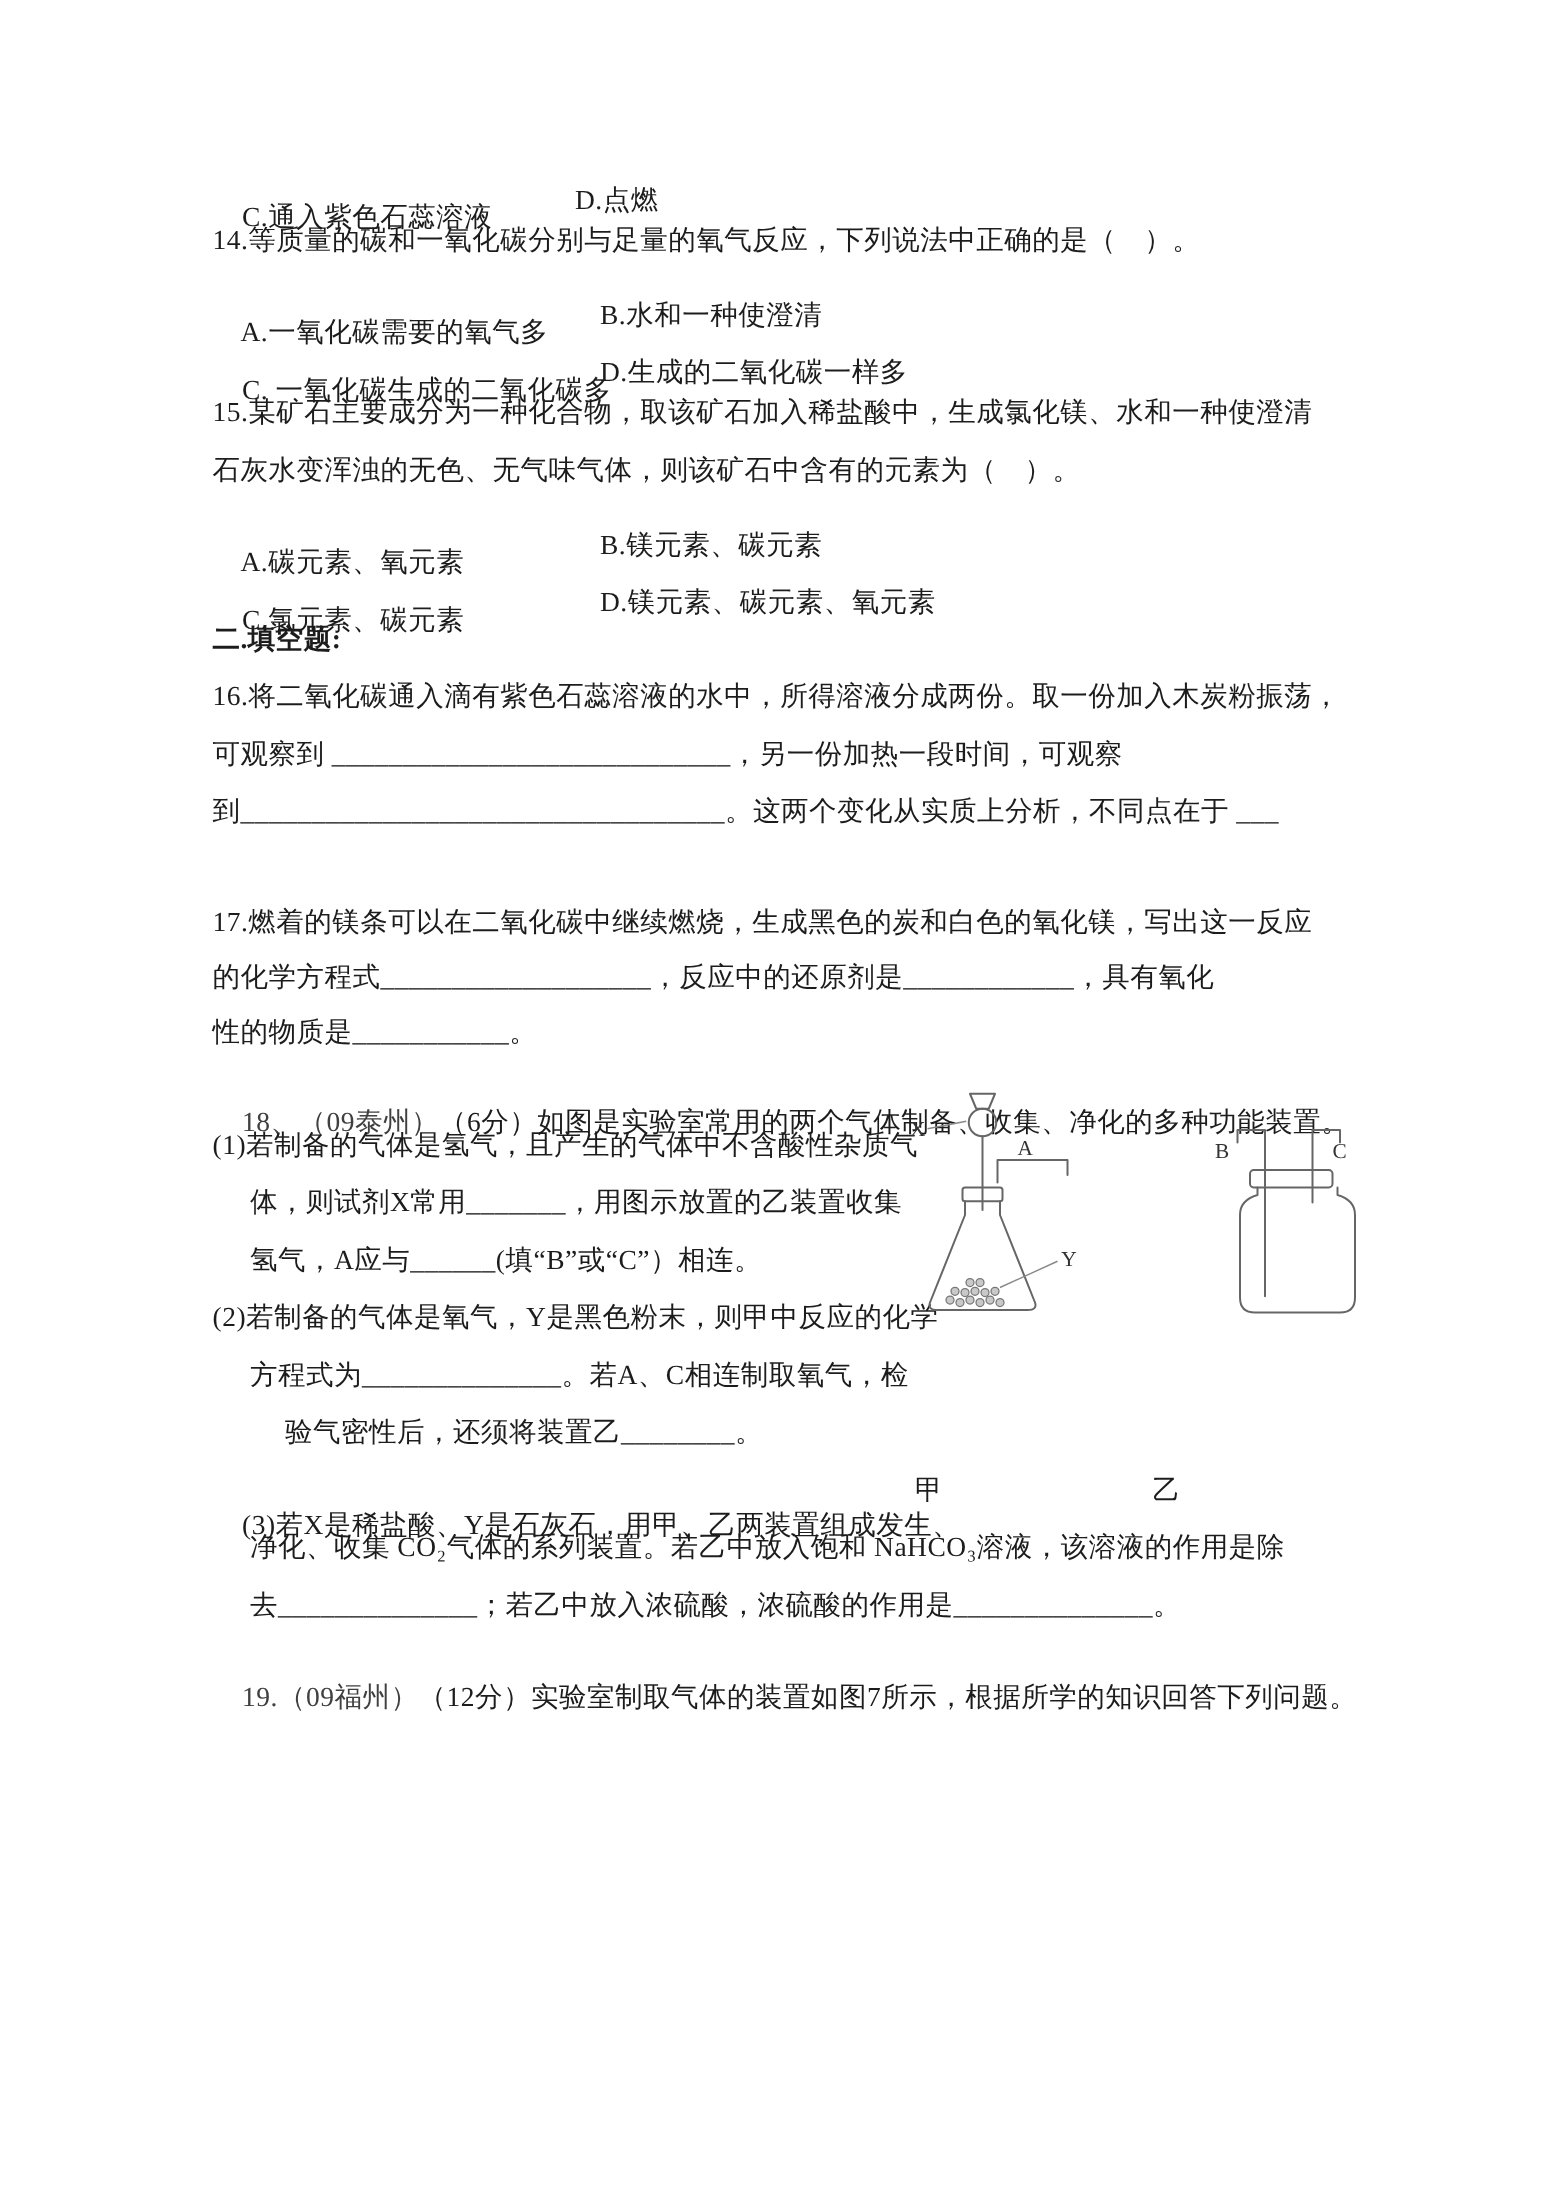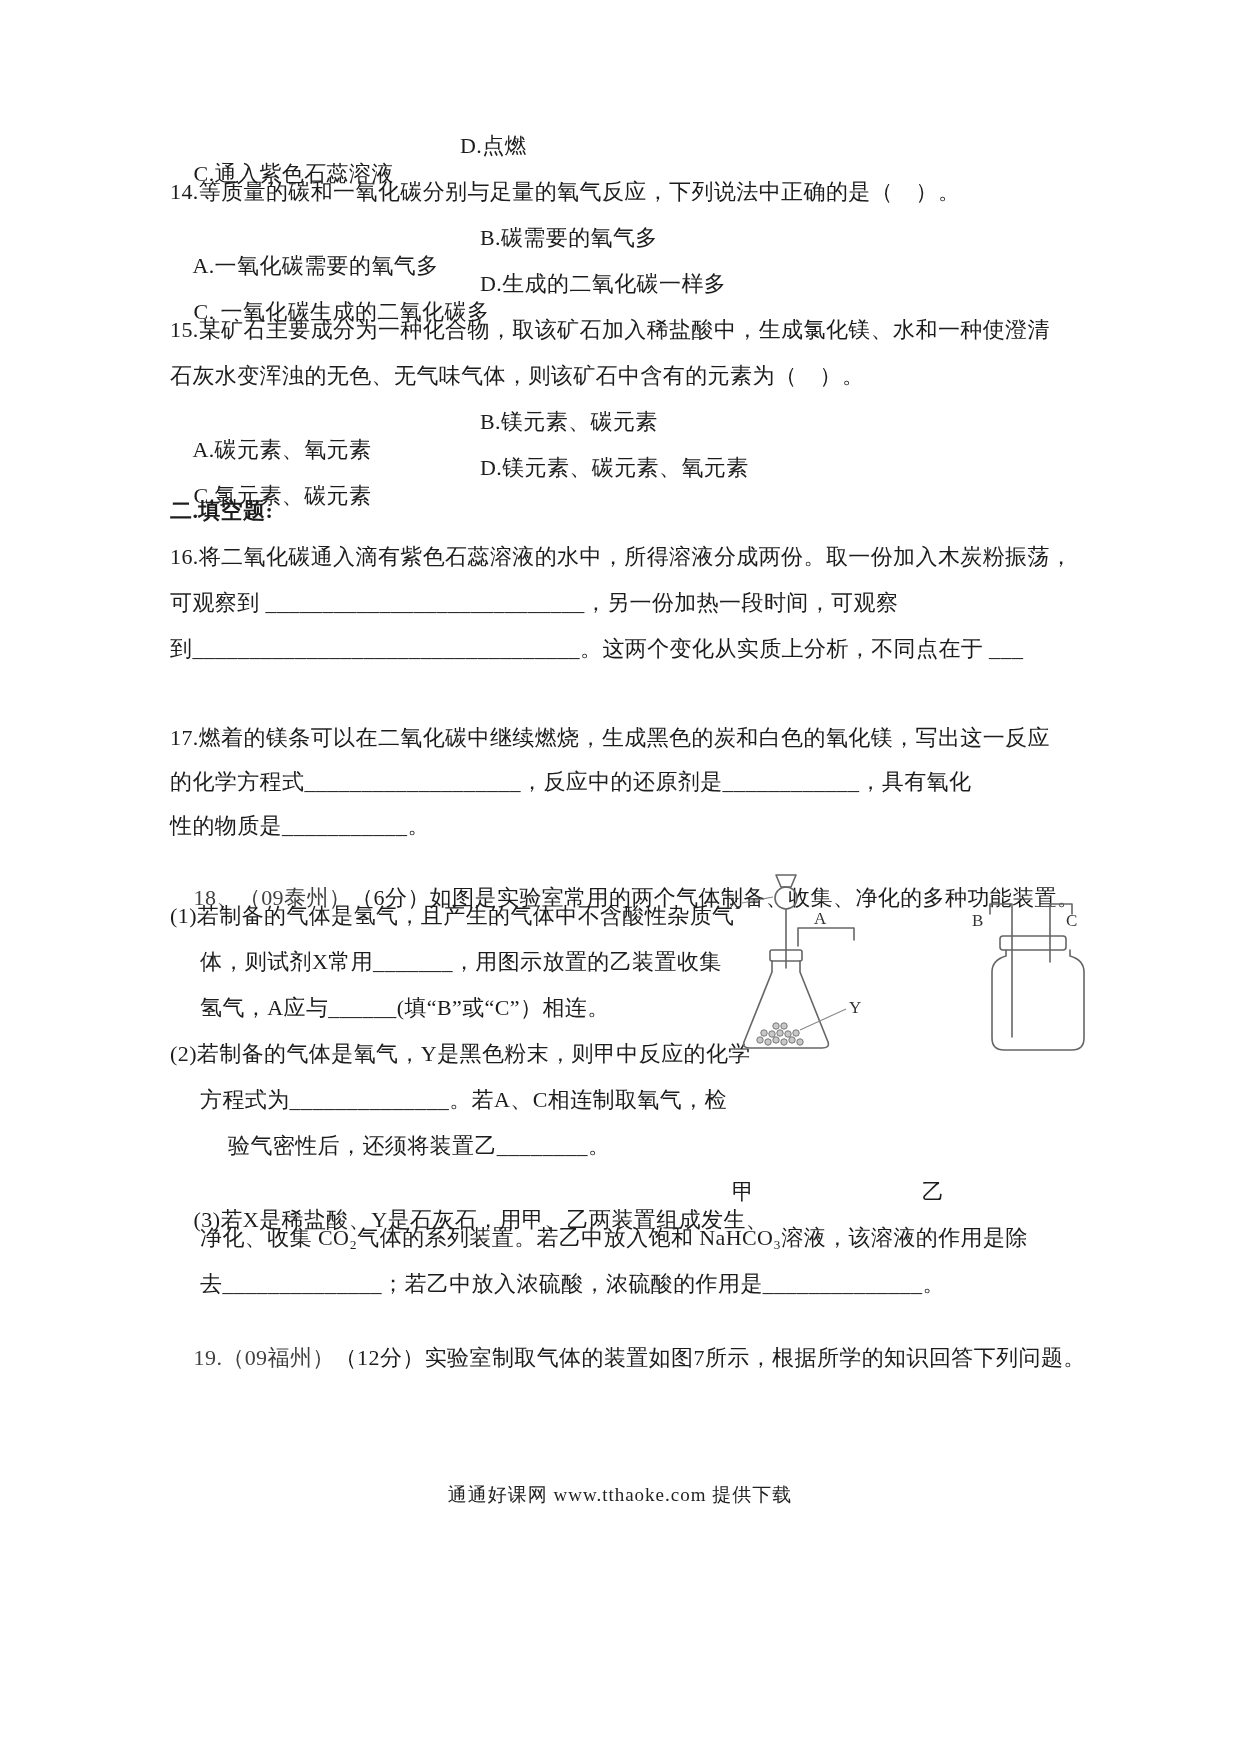--- a/index.html
+++ b/index.html
@@ -12,21 +12,21 @@
     color:#1c1c1c;
     overflow:hidden;
   }
   .line{
     position:absolute;
     font-size:22px;
     letter-spacing:0.4px;
     white-space:pre;
     line-height:1.25;
   }
-  .opt2{position:absolute;left:310px;top:0;}
+  .opt2{position:absolute;left:310px;top:14px;}
   .pl{position:absolute;top:0;}
   .red{color:#404040;}
   .bold{font-weight:bold;text-align:center;}
   .footer{
     position:absolute;
     top:1482px;left:0;width:100%;
     text-align:center;
     font-size:19px;
     letter-spacing:1px;
     color:#222;
@@ -48,21 +48,21 @@
 <div class="page">
 
   <div class="line" style="top:132px;left:170px">
     <span>C.通入紫色石蕊溶液</span>
     <span class="opt2" style="left:290px">D.点燃</span>
   </div>
 
   <div class="line" style="top:178px;left:170px">14.等质量的碳和一氧化碳分别与足量的氧气反应，下列说法中正确的是（　）。</div>
   <div class="line" style="top:224px;left:170px">
     <span>A.一氧化碳需要的氧气多</span>
-    <span class="opt2">B.碳需要的氧气多</span>
+    <span class="opt2">B.水和一种使澄清</span>
   </div>
   <div class="line" style="top:270px;left:170px">
     <span>C. 一氧化碳生成的二氧化碳多</span>
     <span class="opt2">D.生成的二氧化碳一样多</span>
   </div>
 
   <div class="line" style="top:316px;left:170px">15.某矿石主要成分为一种化合物，取该矿石加入稀盐酸中，生成氯化镁、水和一种使澄清</div>
   <div class="line" style="top:362px;left:170px">石灰水变浑浊的无色、无气味气体，则该矿石中含有的元素为（　）。</div>
   <div class="line" style="top:408px;left:170px">
     <span>A.碳元素、氧元素</span>
@@ -140,15 +140,14 @@
         <path class="dstroke" d="M270 42 L270 32 L292 32 L292 165"></path>
         <path class="dstroke" d="M352 42 L352 32 L330 32 L330 90"></path>
         <rect class="dstroke" x="280" y="64" width="66" height="14" rx="3" fill="#ffffff"></rect>
         <path class="dstroke" d="M286 78 L286 84 Q272 88 272 100 L272 166 Q272 178 284 178 L352 178 Q364 178 364 166 L364 100 Q364 88 350 84 L350 78"></path>
         <text class="dlabel" x="252" y="54">B</text>
         <text class="dlabel" x="346" y="54">C</text>
       </g>
     </svg>
   </div>
 
-  <div class="footer">通通好课网  www.tthaoke.com 提供下载</div>
 
 </div>
 
 </body></html>

